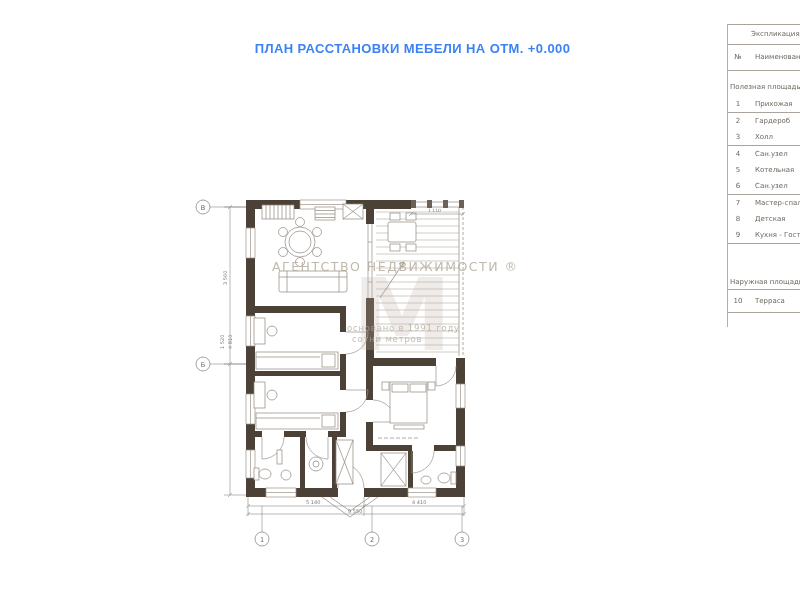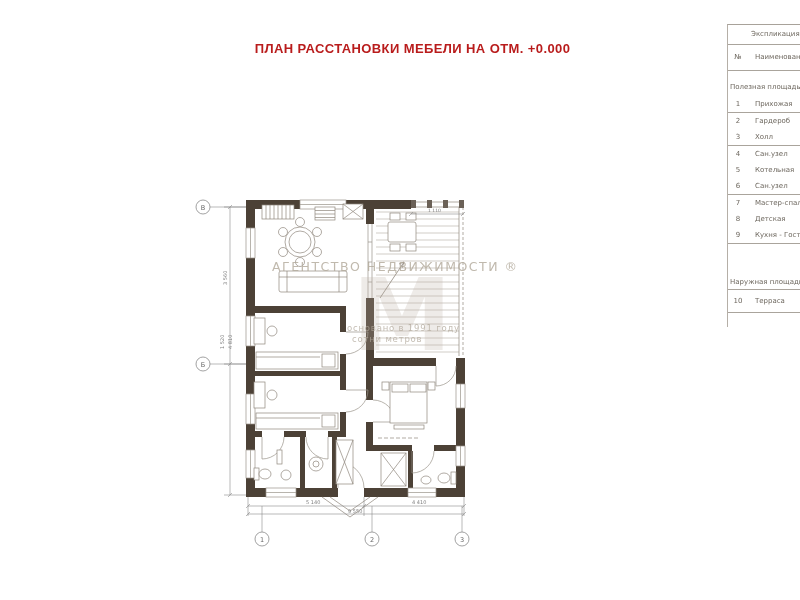--- a/index.html
+++ b/index.html
@@ -1,21 +1,21 @@
 <!DOCTYPE html>
 <html><head>
 <meta charset="utf-8">
 <style>
   html,body{margin:0;padding:0;background:#ffffff;}
   .canvas{position:relative;width:800px;height:600px;background:#ffffff;overflow:hidden;
           font-family:"DejaVu Sans",sans-serif;}
   
   .plan-title{position:absolute;left:230px;top:41px;width:365px;text-align:center;
               font-family:"Liberation Sans",sans-serif;font-size:13px;font-weight:bold;
-              color:#b91c1c;letter-spacing:.4px;white-space:nowrap;}
+              color:#3b82f6;letter-spacing:.4px;white-space:nowrap;}
   
   svg.plan{position:absolute;left:0;top:0;}
   svg text{font-family:"DejaVu Sans",sans-serif;}
   
   .xt{position:absolute;left:727px;top:24px;width:160px;height:302px;
       border-top:1px solid #a8a29a;border-left:1px solid #b5afa7;
       font-size:7px;color:#6d675e;line-height:1;}
   .xrow{display:flex;align-items:center;white-space:nowrap;}
   .xrow .no{width:20px;text-align:center;flex:0 0 20px;}
   .xrow .nm{padding-left:7px;flex:1 1 auto;overflow:visible;}

